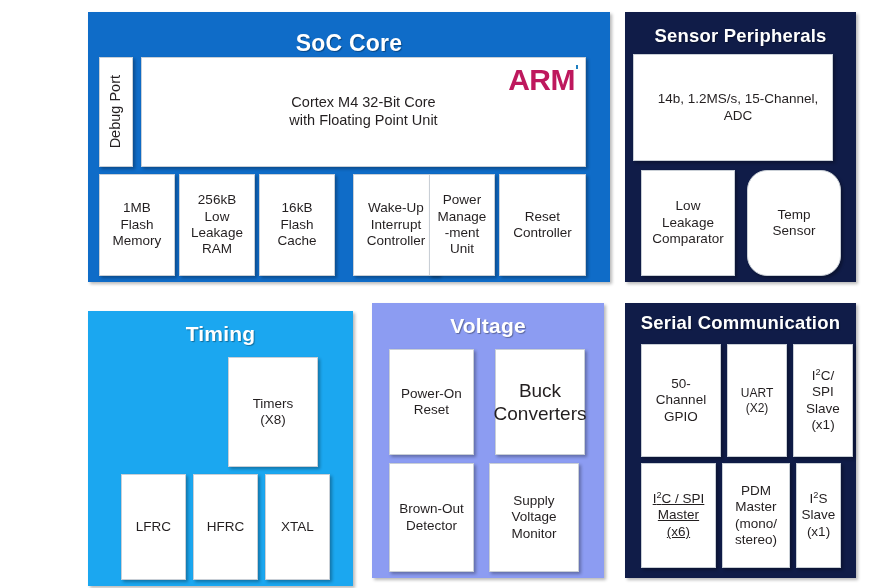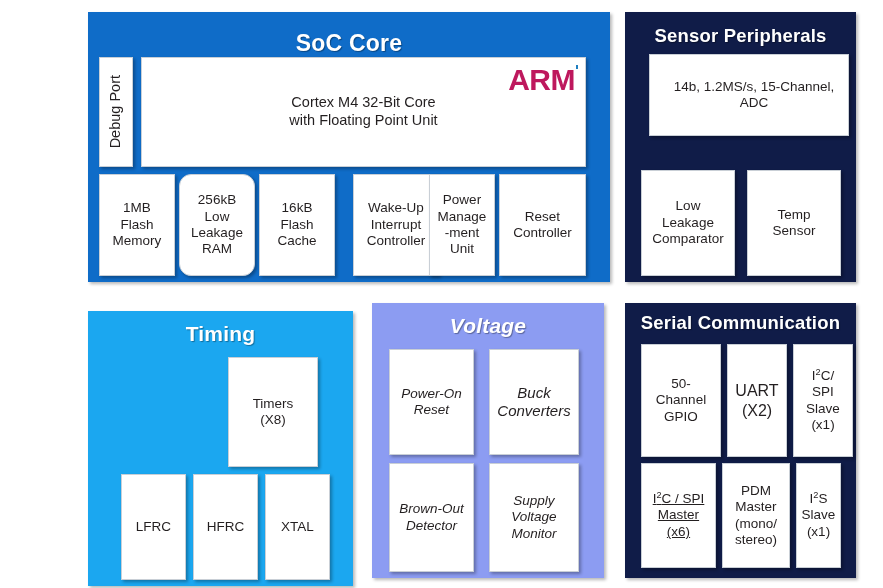--- a/index.html
+++ b/index.html
@@ -102,31 +102,32 @@
   
   #sensor-peripherals {
     left: 625px; top: 12px; width: 231px; height: 270px;
     background: #101C48;
   }
   #sensor-peripherals .panel-title {
     position: absolute; left: 0; right: 0; top: 15px;
     font-size: 18.5px;
   }
   #adc-block {
-    left: 24px; top: 42px; width: 200px; height: 82px;
+    left: 8px; top: 42px; width: 200px; height: 107px;
     font-size: 13.5px;
     padding-left: 12px;
   }
   #low-leakage-comparator {
     left: 16px; top: 158px; width: 94px; height: 106px;
     font-size: 13.5px;
   }
   #temp-sensor {
     left: 122px; top: 158px; width: 94px; height: 106px;
     font-size: 13.5px;
+    border-radius: 20px;
   }
 
   
   #timing {
     left: 88px; top: 303px; width: 265px; height: 275px;
     background: #1BA7F0;
     margin-top: 8px;
   }
   #timing .panel-title {
     position: absolute; left: 0; right: 0; top: 12px;
@@ -135,42 +136,41 @@
   #sys-timer-rtc { left: 33px; top: 46px; width: 78px; height: 110px; font-size: 13.5px; }
   #timers-x8     { left: 140px; top: 46px; width: 90px; height: 110px; font-size: 13.5px; }
   #lfrc { left: 33px;  top: 163px; width: 65px; height: 106px; font-size: 13.5px; }
   #hfrc { left: 105px; top: 163px; width: 65px; height: 106px; font-size: 13.5px; }
   #xtal { left: 177px; top: 163px; width: 65px; height: 106px; font-size: 13.5px; }
 
   
   #voltage {
     left: 372px; top: 303px; width: 232px; height: 275px;
     background: #8C9CF2;
-    font-style: italic;
   }
   #voltage .panel-title {
     position: absolute; left: 0; right: 0; top: 12px;
     font-size: 21px;
   }
   #power-on-reset       { left: 17px;  top: 46px;  width: 85px; height: 106px; font-size: 13.5px; }
-  #buck-converters      { left: 117px; top: 46px;  width: 90px; height: 106px; font-size: 15px; }
+  #buck-converters      { left: 123px; top: 46px;  width: 90px; height: 106px; font-size: 19px; }
   #brown-out-detector   { left: 17px;  top: 160px; width: 85px; height: 109px; font-size: 13.5px; }
   #supply-voltage-monitor { left: 117px; top: 160px; width: 90px; height: 109px; font-size: 13.5px; }
 
   
   #serial-communication {
     left: 625px; top: 303px; width: 231px; height: 275px;
     background: #101C48;
   }
   #serial-communication .panel-title {
     position: absolute; left: 0; right: 0; top: 11px;
     font-size: 18.5px;
   }
   #gpio-50-channel { left: 16px;  top: 41px; width: 80px; height: 113px; font-size: 13.5px; }
-  #uart-x2         { left: 102px; top: 41px; width: 60px; height: 113px; font-size: 16px; }
+  #uart-x2         { left: 102px; top: 41px; width: 60px; height: 113px; font-size: 12px; }
   #i2c-spi-slave   { left: 168px; top: 41px; width: 60px; height: 113px; font-size: 13.5px; }
   #i2c-spi-master  { left: 16px;  top: 160px; width: 75px; height: 105px; font-size: 13.5px; text-decoration: underline; }
   #pdm-master      { left: 97px;  top: 160px; width: 68px; height: 105px; font-size: 13.5px; }
   #i2s-slave       { left: 171px; top: 160px; width: 45px; height: 105px; font-size: 13.5px; }
 </style>
 </head>
 <body>
 
 <div class="diagram">
 
@@ -190,21 +190,21 @@
     </div>
 
     <div class="soc-bottom">
       <div class="block" style="left:11px;  width:76px;">
         <span class="lbl">
           <span>1MB</span><br>
           <span>Flash</span><br>
           <span>Memory</span>
         </span>
       </div>
-      <div class="block" style="left:91px;  width:76px;border-radius:12px;">
+      <div class="block" style="left:91px;  width:76px;">
         <span class="lbl">
           <span>256kB</span><br>
           <span>Low</span><br>
           <span>Leakage</span><br>
           <span>RAM</span>
         </span>
       </div>
       <div class="block" style="left:171px; width:76px;">
         <span class="lbl">
           <span>16kB</span><br>

